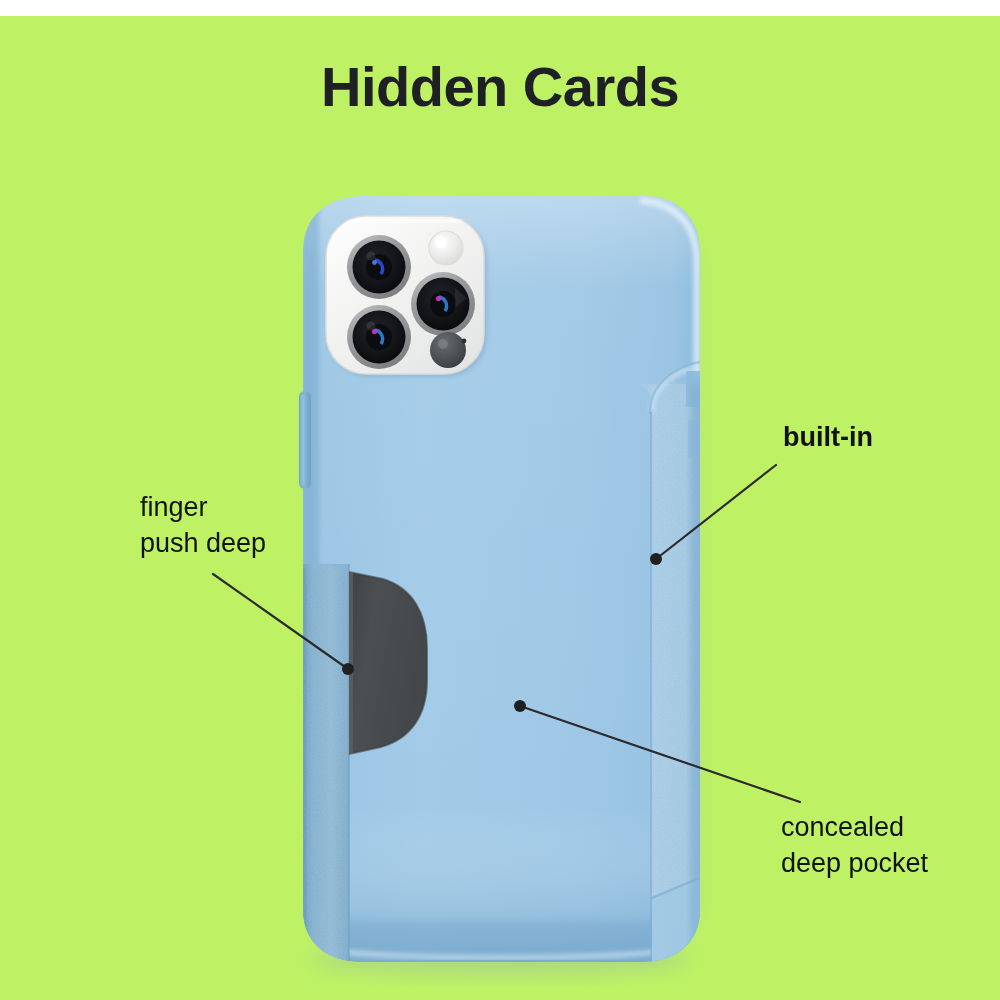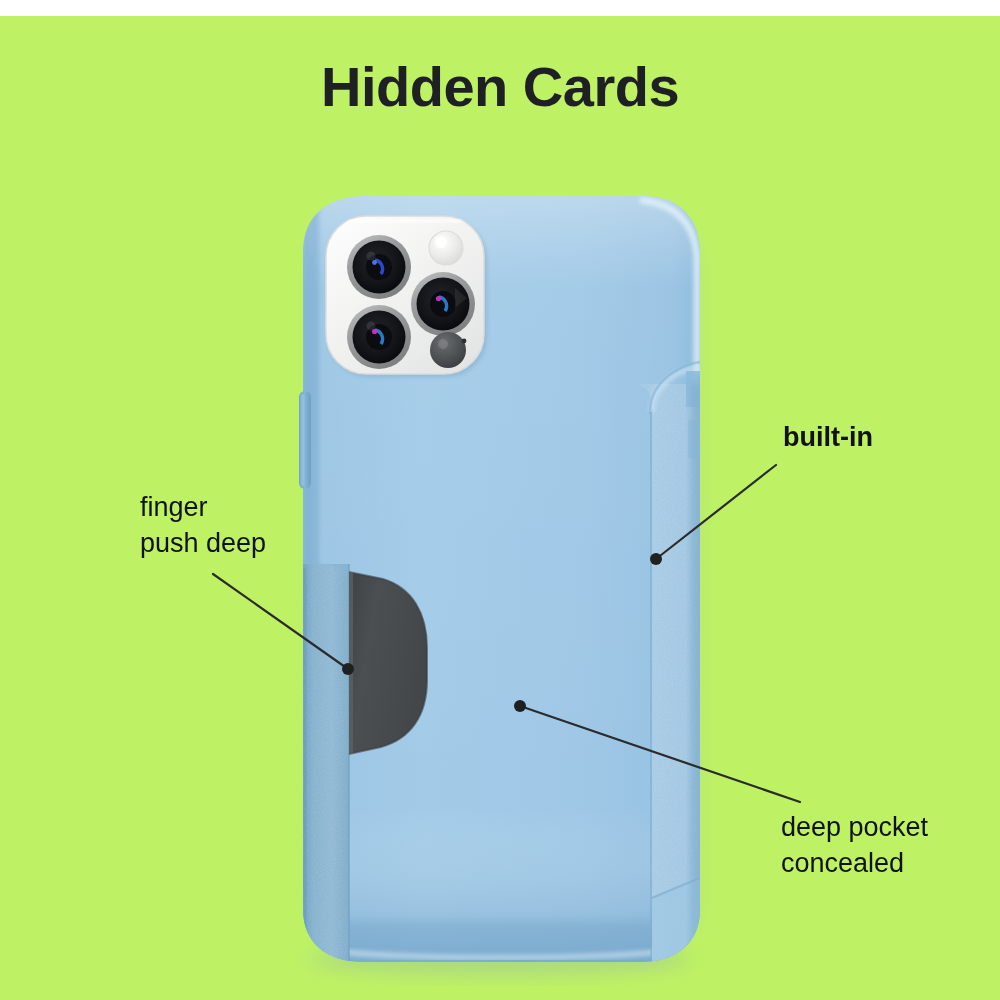--- a/index.html
+++ b/index.html
@@ -339,17 +339,17 @@
   <div class="callout" id="label-spring">
     <div>built-in</div>
   </div>
 
   <div class="callout" id="label-finger">
     <div>finger</div>
     <div>push deep</div>
   </div>
 
   <div class="callout" id="label-pocket">
+    <div>concealed</div>
     <div>deep pocket</div>
-    <div>concealed</div>
   </div>
 
 </div>
 
 </body></html>

